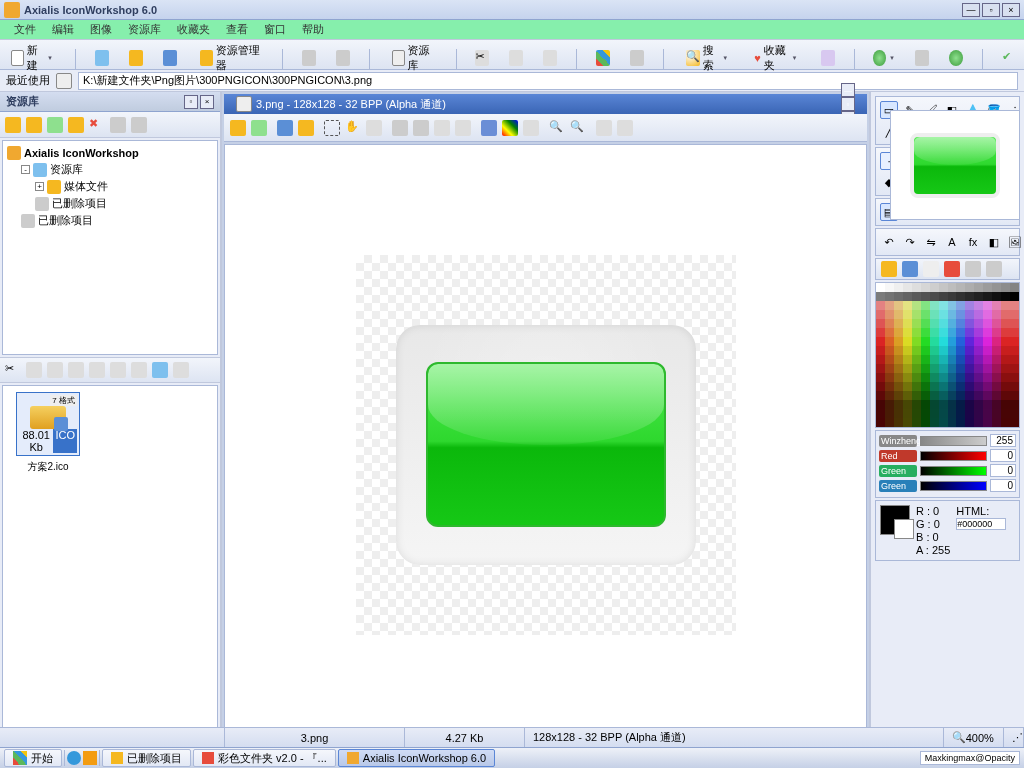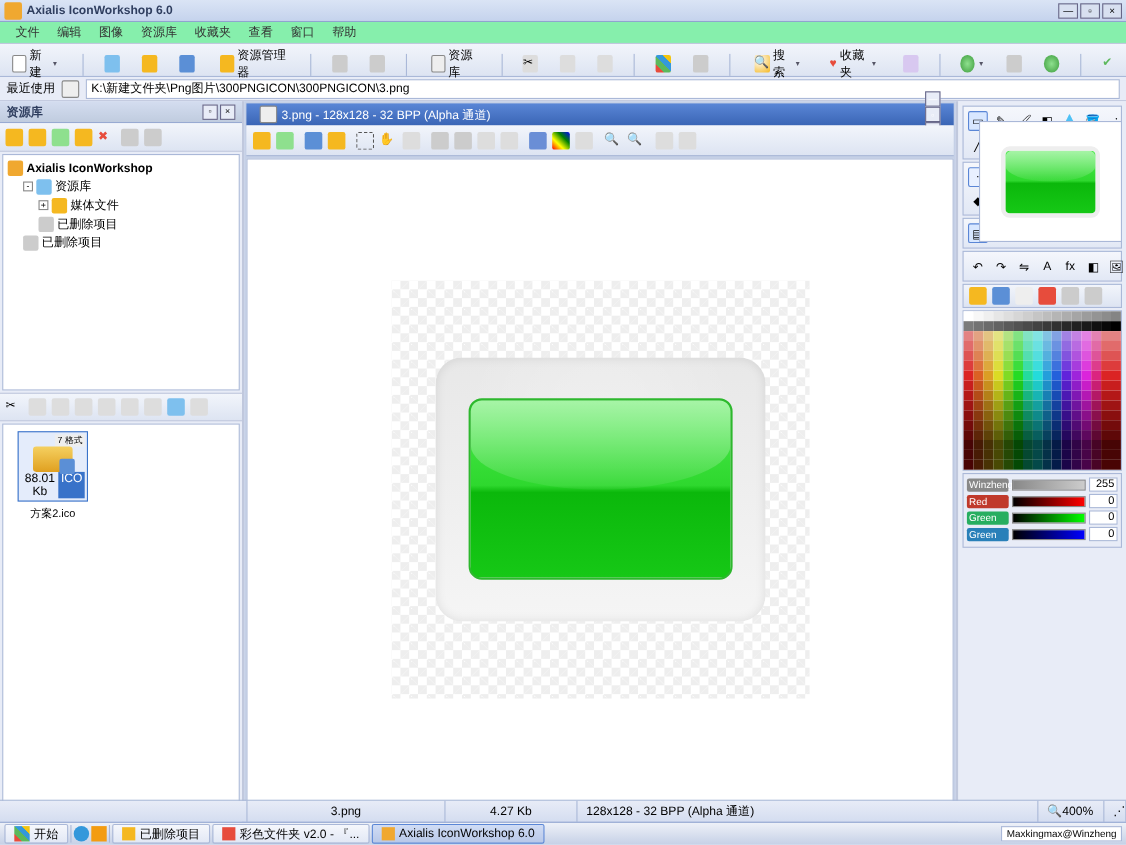--- a/index.html
+++ b/index.html
@@ -719,20 +719,36 @@
           <div class="slider-lbl" style="background:#27ae60">Green</div>
           <div class="slider-track" style="background:linear-gradient(90deg,#000,#0f0)"></div>
           <div class="slider-val">0</div>
         </div>
       <div class="slider-row">
           <div class="slider-lbl" style="background:#2980b9">Green</div>
           <div class="slider-track" style="background:linear-gradient(90deg,#000,#00f)"></div>
           <div class="slider-val">0</div>
         </div>
     </div>
+    <div class="colorbox">
+      <div style="position:relative">
+        <div class="swatch"></div>
+        <div style="position:absolute;top:14px;left:14px;width:20px;height:20px;background:white;border:1px solid #888"></div>
+      </div>
+      <div class="info">
+        <span>R :  0</span>
+        <span>G :  0</span>
+        <span>B :  0</span>
+        <span>A : 255</span>
+      </div>
+      <div class="info">
+        <span>HTML:</span>
+        <input style="width: 50px; border: 1px solid rgb(170, 184, 216); font-size: 9px;" value="#000000">
+      </div>
+    </div>
   </div>
 </div>
 
 <div class="preview">
   <div class="mini"></div>
 </div>
 
 <div class="statusbar">
   <div class="cell" style="width:225px"></div>
   <div class="cell" style="width:180px;justify-content:center">3.png</div>
@@ -760,14 +776,14 @@
     </div>
   <div class="taskbtn">
       <span style="width:12px;height:12px;background:#e74c3c;display:inline-block"></span>
       <span>彩色文件夹 v2.0 - 『...</span>
     </div>
   <div class="taskbtn active">
       <span style="width:12px;height:12px;background:#f0a830;display:inline-block"></span>
       <span>Axialis IconWorkshop 6.0</span>
     </div>
   <div style="flex:1"></div>
-  <div style="font-size:9px;border:1px solid #aab8d8;padding:1px 4px;background:white">Maxkingmax@Winzheng</div>
+  <div style="font-size:9px;border:1px solid #aab8d8;padding:1px 4px;background:white">Maxkingmax@Opacity</div>
 </div>
 
 </body></html>

